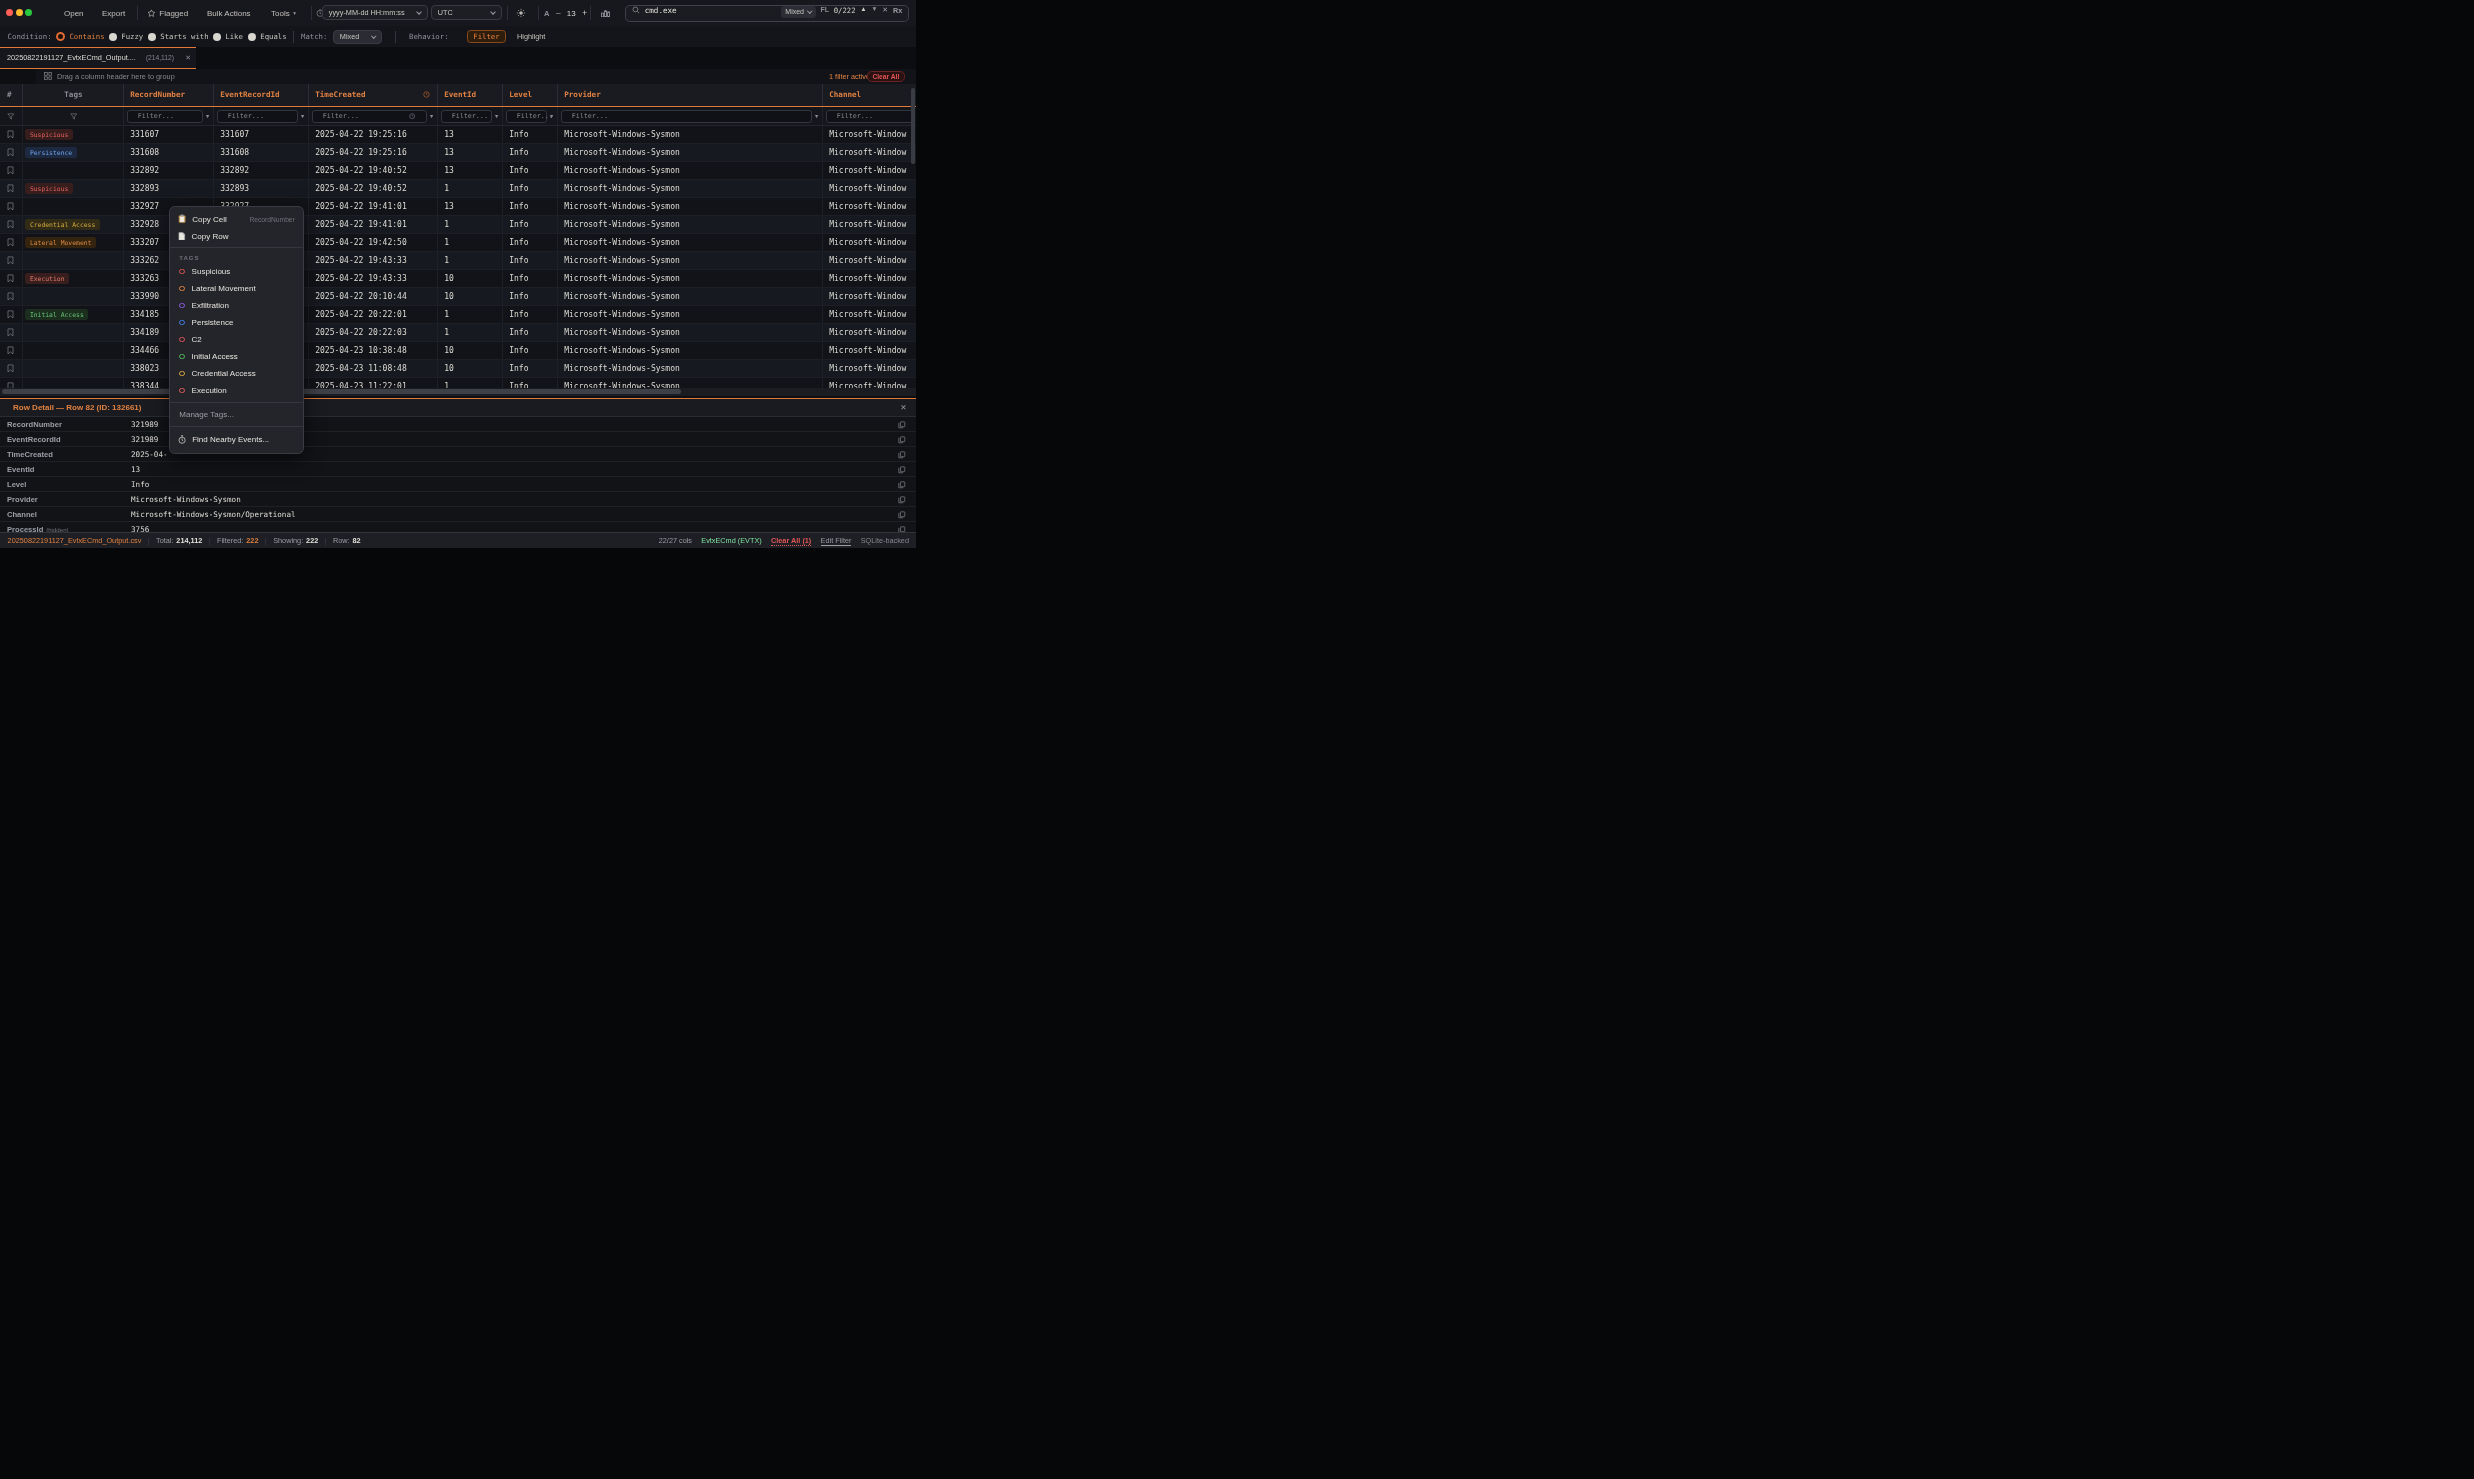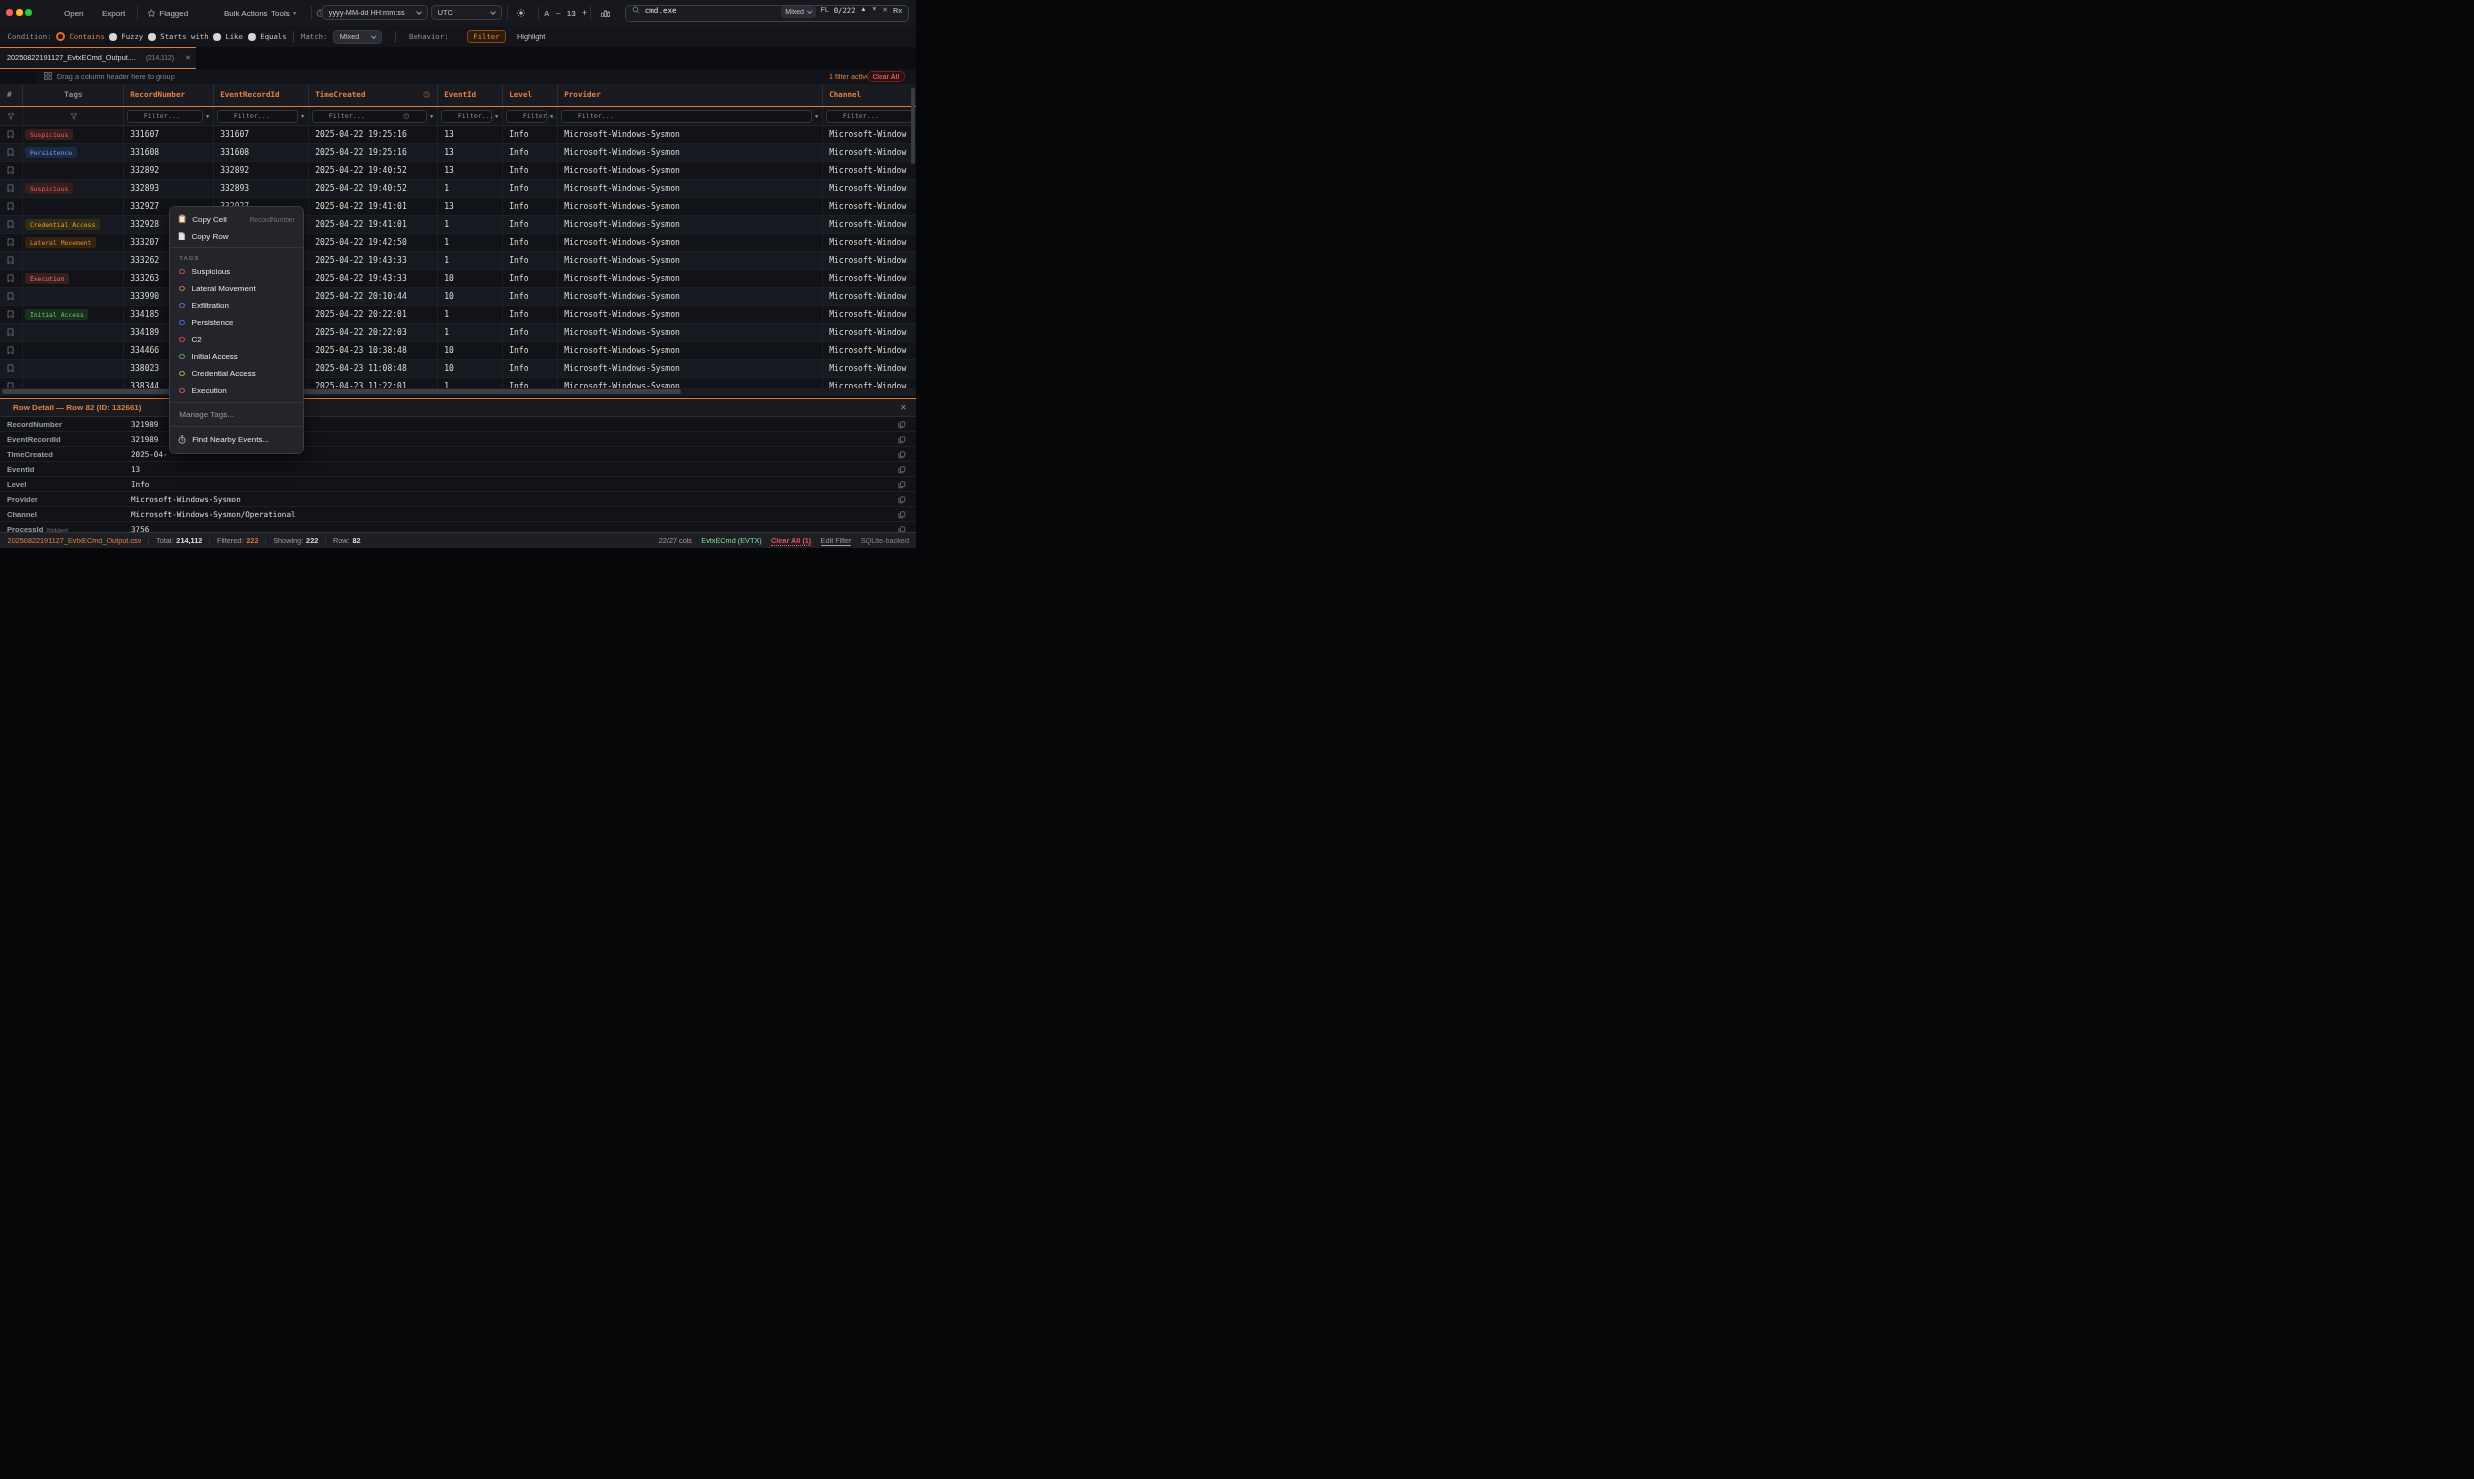--- a/index.html
+++ b/index.html
@@ -52,21 +52,21 @@
   
   .grid{display:grid;grid-template-columns:23.4px 101px 90px 95px 129px 65px 55px 265px 93px;}
   .thead{position:absolute;top:84px;left:0;right:0;height:23px;background:#1a1b21;border-bottom:1.5px solid #e07a36;}
   .th{display:flex;align-items:center;padding-left:5.8px;color:#e08142;font-weight:bold;font-size:7.6px;
       border-right:0.6px solid #2c2e35;position:relative;height:21.6px;}
   .th.gray{color:#8b8e94;font-weight:bold;}
   .th .hclock{position:absolute;right:7px;}
   .filterrow{position:absolute;top:107px;left:0;right:0;height:19px;background:#15161b;border-bottom:0.6px solid #24262c;}
   .fc{display:flex;align-items:center;padding:0 2.3px;border-right:0.6px solid #202229;overflow:hidden;height:18.7px;}
   .finput{flex:1;height:13px;border:0.6px solid #34363e;border-radius:2.9px;background:#101116;color:#84878d;
-          font-size:6.7px;display:flex;align-items:center;padding:0 16px;gap:3.5px;min-width:0;white-space:nowrap;}
+          font-size:6.7px;display:flex;align-items:center;padding:0 10px;gap:3.5px;min-width:0;white-space:nowrap;}
   .farrow{color:#8b8e94;font-size:5.3px;margin:0 1.8px 0 3.5px;flex:0 0 auto;}
   .tbody{position:absolute;top:126px;left:0;right:0;height:269px;overflow:hidden;background:#121318;}
   .trow{height:18px;border-bottom:0.6px solid #1d1f25;background:#121318;}
   .trow.alt{background:#171920;}
   .cell{display:flex;align-items:center;padding-left:5.8px;border-right:0.6px solid #1e2026;overflow:hidden;
         color:#dedcd4;font-size:8px;white-space:nowrap;}
   .cell.numc{padding-left:7px;}
   .pill{font-family:"DejaVu Sans Mono",monospace;font-size:6.4px;padding:1.5px 4.7px;border-radius:2.3px;white-space:nowrap;}
 
   
@@ -131,21 +131,21 @@
       </div>
     <div class="tsep" style="left:137px"></div>
     <div class="abs" style="left:147px">
       <span class="tbtn">
         <svg width="8.8" height="8.8" viewBox="0 0 16 16">
             <path d="M8 1.6l1.9 3.9 4.3.6-3.1 3 .7 4.3L8 11.4l-3.8 2 .7-4.3-3.1-3 4.3-.6z" fill="none" stroke="#c2c0b9" stroke-width="1.2"></path>
           </svg>
         <span>Flagged</span>
       </span>
     </div>
-    <div class="abs" style="left:224px">
+    <div class="abs" style="left:207px">
         <span class="tbtn">Bulk Actions</span>
       </div>
     <div class="abs" style="left:271px">
       <span class="tbtn">
         <span>Tools</span>
         <span style="font-size:5.3px;color:#9a9da3">▾</span>
       </span>
     </div>
     <div class="tsep" style="left:311px"></div>
     <div class="abs" style="left:316px">

